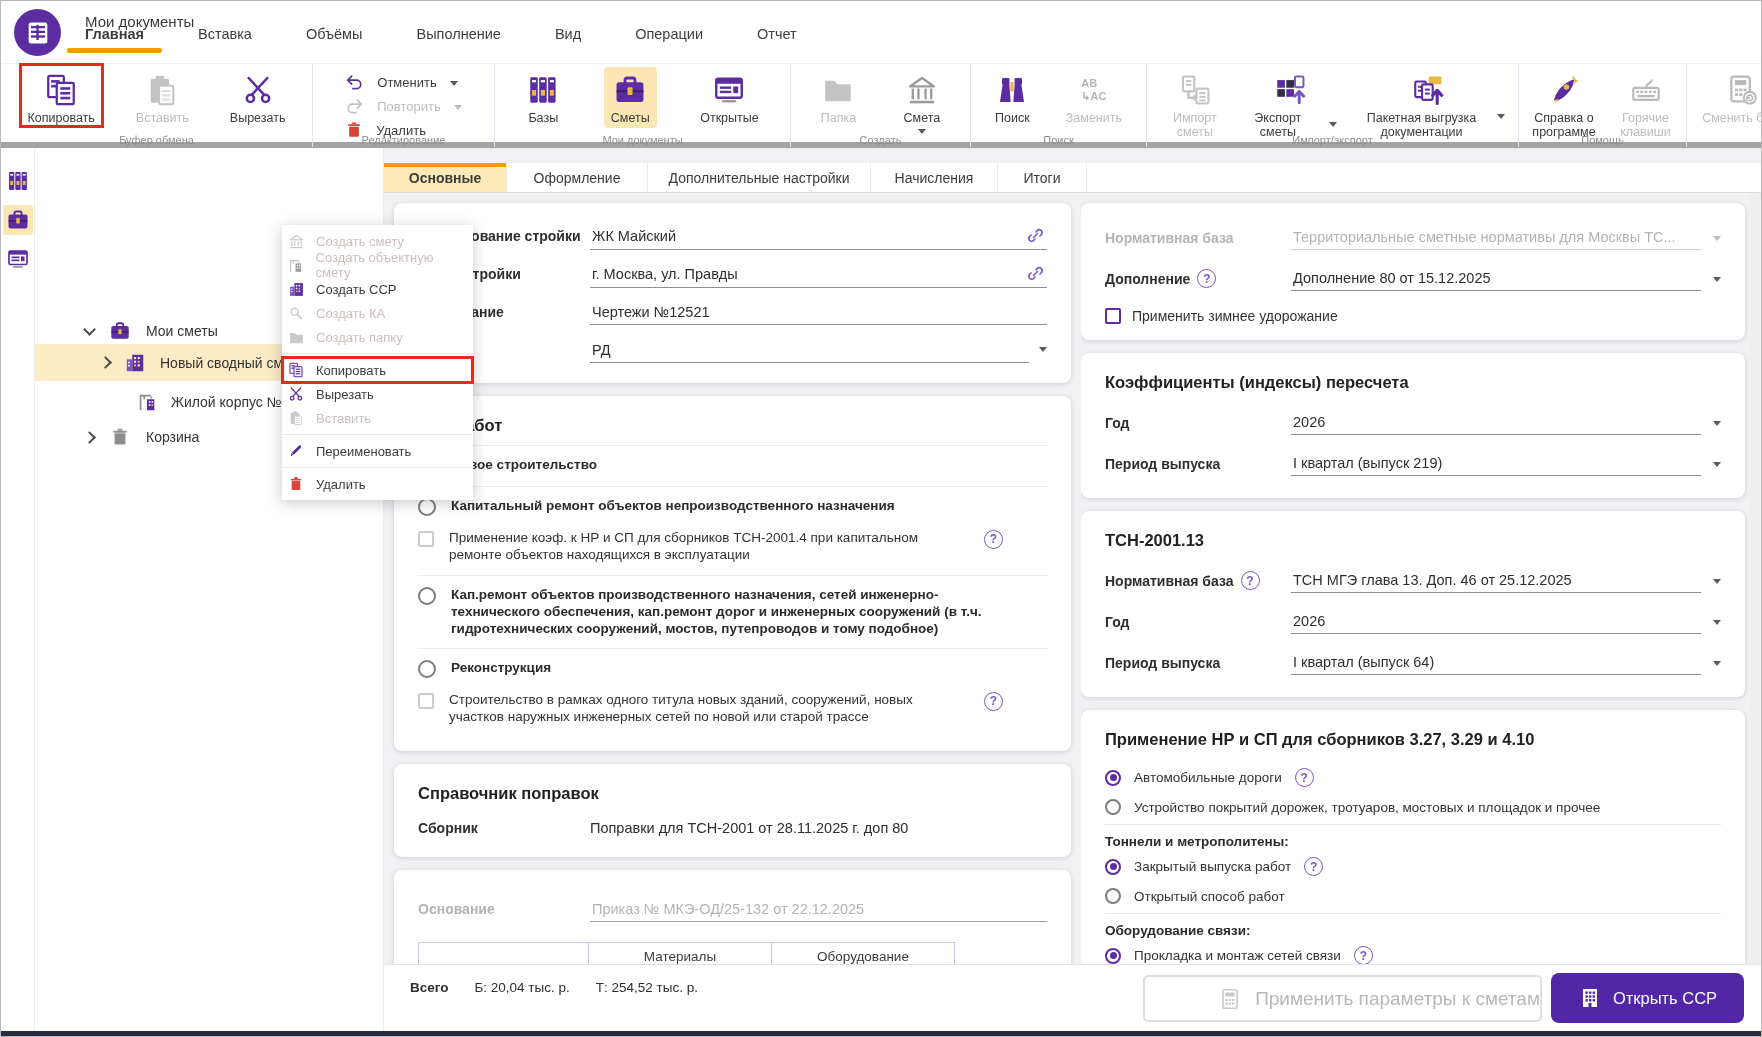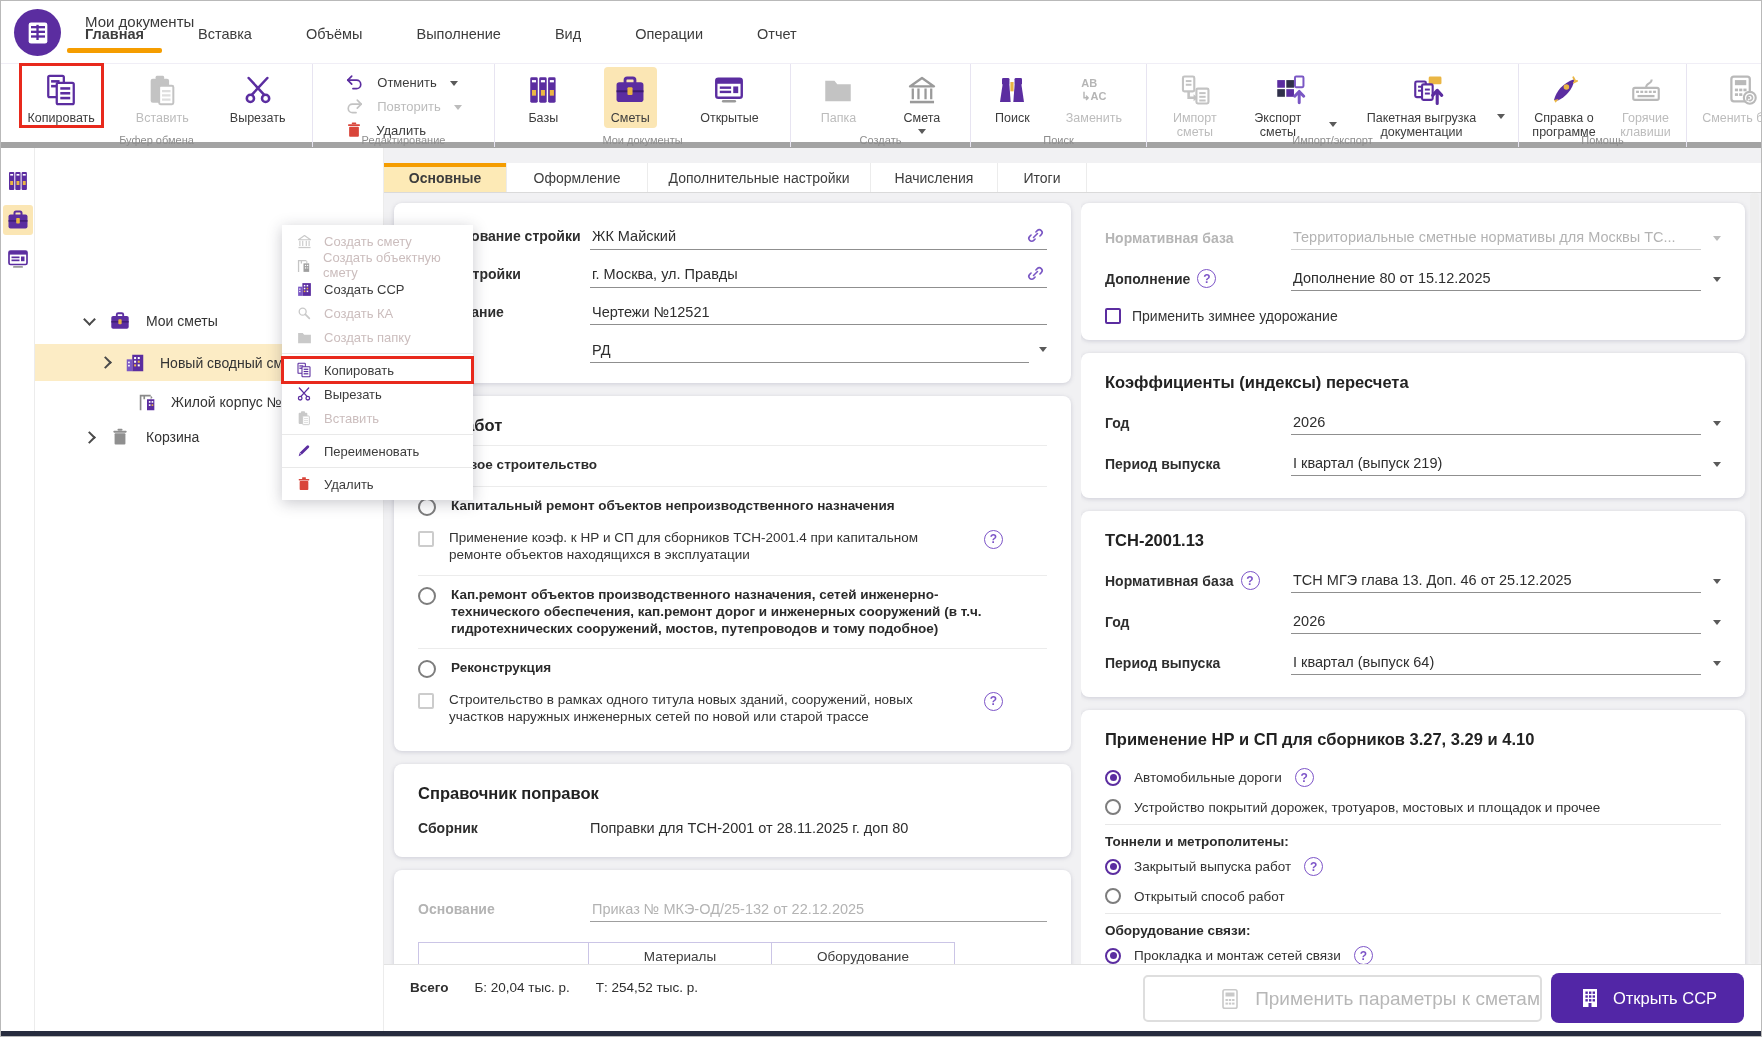--- a/index.html
+++ b/index.html
@@ -59,21 +59,21 @@
   .chev { width:9px; height:9px; border-right:2px solid #4a4a4a; border-bottom:2px solid #4a4a4a;
           flex-shrink:0; }
   .chev.down { transform:rotate(45deg); margin-top:-4px; }
   .chev.right { transform:rotate(-45deg); }
   .tree-ic { width:24px; height:24px; display:flex; align-items:center; justify-content:center; }
 
   
   .ctx { position:absolute; left:281px; top:224px; width:191px; background:#fff; z-index:60;
          box-shadow:0 3px 14px rgba(40,40,60,.25); padding:4px 0; }
   .ctx-item { position:relative; display:flex; align-items:center; gap:11px; height:24px;
-         padding:0 13px; font-size:13px; color:#3c3c3c; cursor:default; }
+         padding:0 5px; font-size:13px; color:#3c3c3c; cursor:default; }
   .ctx-item.disabled { color:#cbbdbd; }
   .ctx-item.highlighted::after { content:""; position:absolute; inset:-2px -1px;
          border:3px solid #e8291c; pointer-events:none; }
   .ctx-sep { height:1px; background:#e9e9e9; margin:4px 0; }
   .ctx-ic { width:18px; height:18px; display:flex; align-items:center; justify-content:center; }
 
   
   .tabstrip { position:absolute; left:383px; top:162px; right:0; height:30px; background:#fff;
          border-bottom:1px solid #dadada; display:flex; z-index:3; }
   .dtab { position:relative; display:flex; align-items:center; justify-content:center;
@@ -596,21 +596,21 @@
         </svg>
     </div>
     <div class="rail-item">
       <svg width="24" height="24">
           <use href="#ic-opened"></use>
         </svg>
     </div>
   </div>
 
   <div class="tree">
-    <div class="tree-row" style="top:156px; padding-left:50px; gap:14px;align-items:center;">
+    <div class="tree-row" style="top:166px; padding-left:50px; gap:14px;align-items:center;">
       <span class="chev down"></span>
       <span class="tree-ic">
           <svg width="22" height="22">
             <use href="#ic-case"></use>
           </svg>
         </span>
       <span>Мои сметы</span>
     </div>
     <div class="tree-row selected" style="top:196px; height:37px; padding-left:66px; gap:13px;">
       <span class="chev right"></span>

